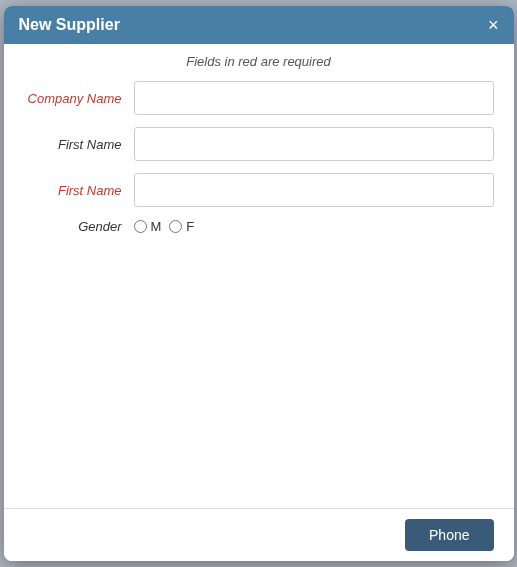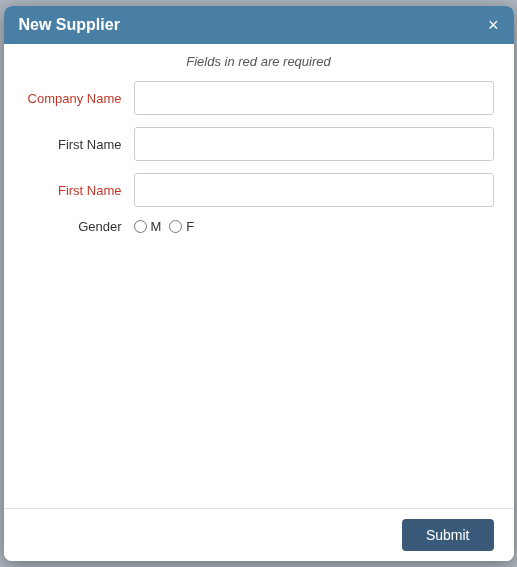--- a/index.html
+++ b/index.html
@@ -69,20 +69,21 @@
       margin-bottom: 12px;
     }
 
     .form-label {
       width: 110px;
       text-align: right;
       padding-right: 12px;
       font-size: 13px;
       color: #333;
       flex-shrink: 0;
+      font-style: italic;
     }
 
     .form-label.required {
       color: #c0392b;
     }
 
     .form-input {
       flex: 1;
       height: 34px;
       border: 1px solid #ccc;
@@ -199,15 +200,15 @@
           <input type="radio" name="gender" value="F" style="">
           <span>F</span>
         </label>
       </div>
     </div>
 
 
   </div>
 
   <div class="modal-footer">
-    <button class="submit-btn">Submit</button>
+    <button class="submit-btn">Phone</button>
   </div>
 </div>
 
 </body></html>

